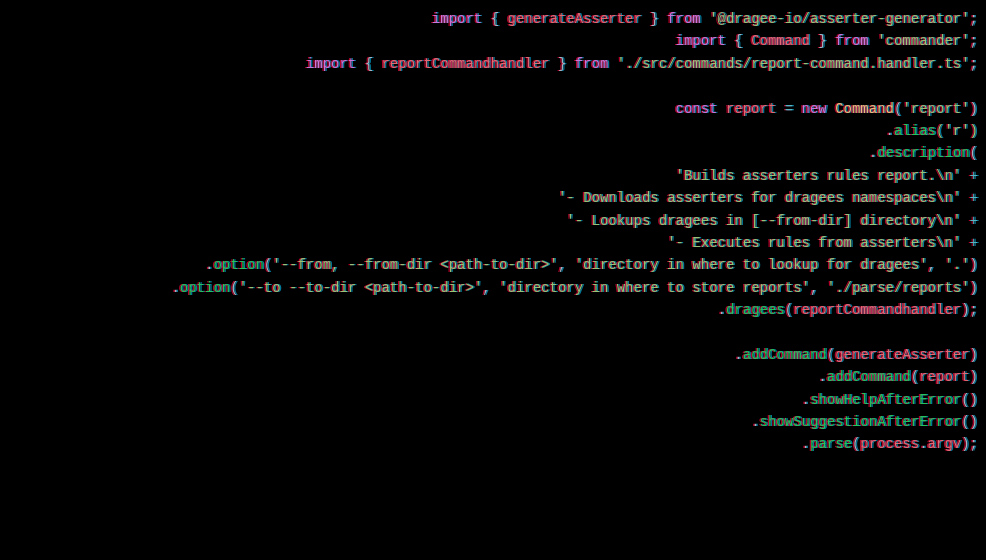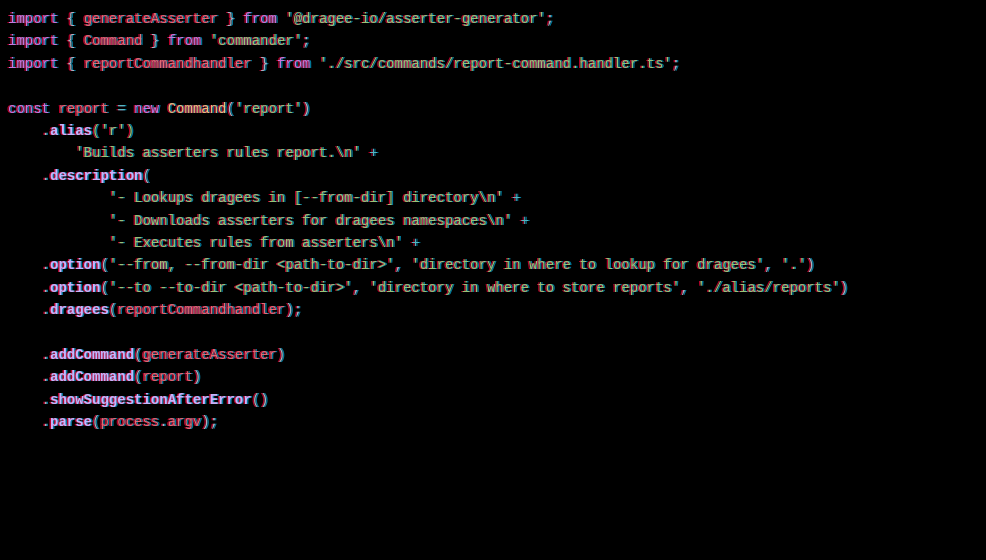--- a/index.html
+++ b/index.html
@@ -17,45 +17,47 @@
   }
   .line {
     white-space: pre;
     position: relative;
   }
   
   .glitch {
     text-shadow: 
       -1.5px 0 rgba(255, 0, 60, 0.7),
       1.5px 0 rgba(0, 200, 255, 0.6);
+    text-align: right;
   }
   .kw { color: #c678dd; }        
-  .fn { color: #c4b5fd; font-weight: bold; }        
+  .fn { color: #22c55e; }        
   .var { color: #e06c75; }       
   .cls { color: #e5c07b; }       
   .str { color: #98c379; }       
   .punc { color: #abb2bf; }      
   .op { color: #56b6c2; }
 </style>
 </head>
 <body>
 
 <div>
 <div class="line glitch"><span class="kw">import</span><span class="punc"> { </span><span class="var">generateAsserter</span><span class="punc"> } </span><span class="kw">from</span><span class="str"> '@dragee-io/asserter-generator'</span><span class="punc">;</span></div>
 <div class="line glitch"><span class="kw">import</span><span class="punc"> { </span><span class="var">Command</span><span class="punc"> } </span><span class="kw">from</span><span class="str"> 'commander'</span><span class="punc">;</span></div>
 <div class="line glitch"><span class="kw">import</span><span class="punc"> { </span><span class="var">reportCommandhandler</span><span class="punc"> } </span><span class="kw">from</span><span class="str"> './src/commands/report-command.handler.ts'</span><span class="punc">;</span></div>
 <div class="line">&nbsp;</div>
 <div class="line glitch"><span class="kw">const </span><span class="var">report</span><span class="op"> = </span><span class="kw">new </span><span class="cls">Command</span><span class="punc">(</span><span class="str">'report'</span><span class="punc">)</span></div>
 <div class="line glitch"><span class="punc">    .</span><span class="fn">alias</span><span class="str">('r')</span></div>
+<div class="line glitch"><span class="punc">    .</span><span class="fn">description</span><span class="punc">(</span></div>
 <div class="line glitch"><span>        </span><span class="str">'Builds asserters rules report.\n'</span><span class="op"> +</span></div>
-<div class="line glitch"><span class="punc">    .</span><span class="fn">description</span><span class="punc">(</span></div>
+<div class="line glitch"><span>            </span><span class="str">'- Downloads asserters for dragees namespaces\n'</span><span class="op"> +</span></div>
 <div class="line glitch"><span>            </span><span class="str">'- Lookups dragees in [--from-dir] directory\n'</span><span class="op"> +</span></div>
-<div class="line glitch"><span>            </span><span class="str">'- Downloads asserters for dragees namespaces\n'</span><span class="op"> +</span></div>
 <div class="line glitch"><span>            </span><span class="str">'- Executes rules from asserters\n'</span><span class="op"> +</span></div>
 <div class="line glitch"><span class="punc">    .</span><span class="fn">option</span><span class="punc">(</span><span class="str">'--from, --from-dir &lt;path-to-dir&gt;'</span><span class="punc">, </span><span class="str">'directory in where to lookup for dragees'</span><span class="punc">, </span><span class="str">'.'</span><span class="punc">)</span></div>
-<div class="line glitch"><span class="punc">    .</span><span class="fn">option</span><span class="punc">(</span><span class="str">'--to --to-dir &lt;path-to-dir&gt;'</span><span class="punc">, </span><span class="str">'directory in where to store reports'</span><span class="punc">, </span><span class="str">'./alias/reports'</span><span class="punc">)</span></div>
+<div class="line glitch"><span class="punc">    .</span><span class="fn">option</span><span class="punc">(</span><span class="str">'--to --to-dir &lt;path-to-dir&gt;'</span><span class="punc">, </span><span class="str">'directory in where to store reports'</span><span class="punc">, </span><span class="str">'./parse/reports'</span><span class="punc">)</span></div>
 <div class="line glitch"><span class="punc">    .</span><span class="fn">dragees</span><span class="punc">(</span><span class="var">reportCommandhandler</span><span class="punc">);</span></div>
 <div class="line">&nbsp;</div>
 <div class="line glitch"><span class="punc">    .</span><span class="fn">addCommand</span><span class="punc">(</span><span class="var">generateAsserter</span><span class="punc">)</span></div>
 <div class="line glitch"><span class="punc">    .</span><span class="fn">addCommand</span><span class="punc">(</span><span class="var">report</span><span class="punc">)</span></div>
+<div class="line glitch"><span class="punc">    .</span><span class="fn">showHelpAfterError</span><span class="punc">()</span></div>
 <div class="line glitch"><span class="punc">    .</span><span class="fn">showSuggestionAfterError</span><span class="punc">()</span></div>
 <div class="line glitch"><span class="punc">    .</span><span class="fn">parse</span><span class="punc">(</span><span class="var">process</span><span class="punc">.</span><span class="var">argv</span><span class="punc">);</span></div>
 </div>
 
 </body></html>

